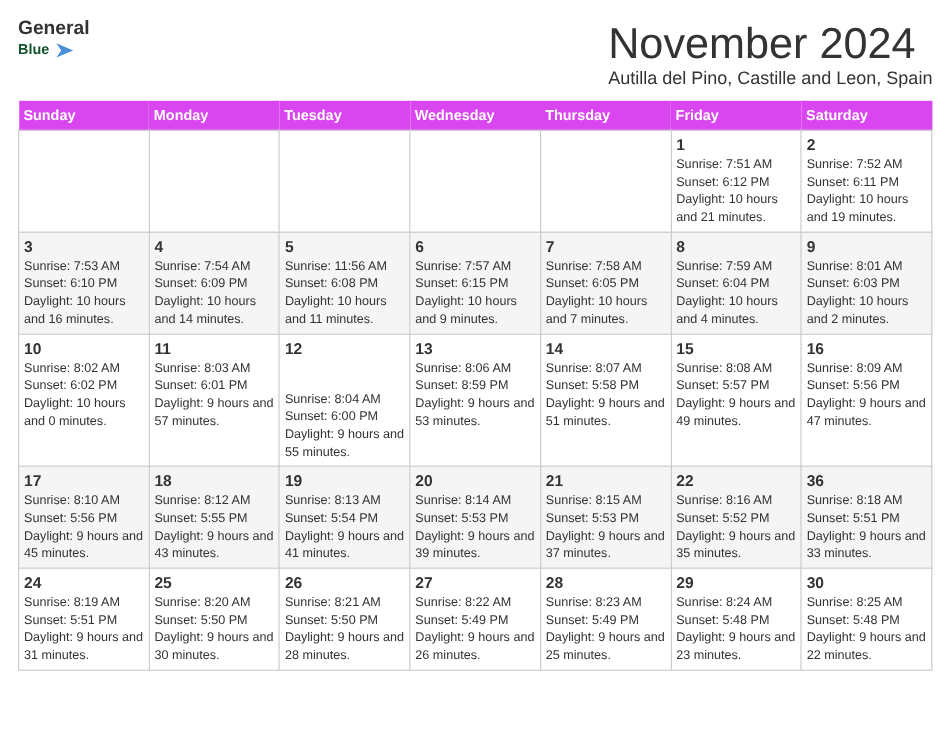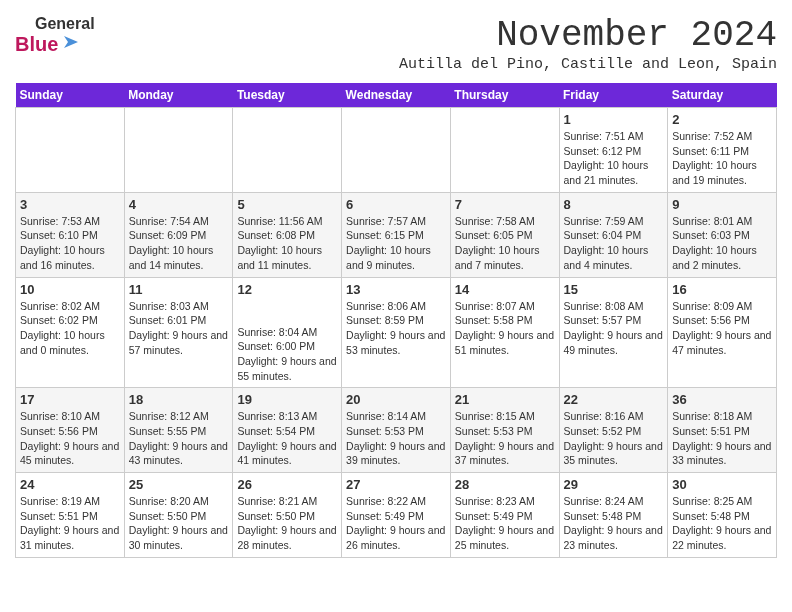--- a/index.html
+++ b/index.html
@@ -15,39 +15,37 @@
       justify-content: space-between;
       align-items: flex-start;
       margin-bottom: 10px;
     }
     .logo {
       display: flex;
       align-items: center;
       gap: 2px;
     }
     .title-section {
-      text-align: right;
-      font-family: Liberation Mono, monospace;
     }
     .month-title {
       font-size: 36px;
       font-weight: normal;
       color: #333;
     }
     .subtitle {
       font-size: 15px;
       color: #333;
     }
     table {
       width: 100%;
       border-collapse: collapse;
       font-size: 11px;
     }
     thead th {
-      background-color: #6d28d9;
+      background-color: #d946ef;
       color: white;
       padding: 5px 4px;
       text-align: left;
       font-size: 12px;
       font-weight: bold;
     }
     tbody td {
       border: 1px solid #ccc;
       vertical-align: top;
       padding: 4px;
@@ -73,22 +71,22 @@
     td.empty {
       background: #fff;
     }
   </style>
 </head>
 <body>
 
 <div class="header-section">
   <div class="logo">
   <div style="display:flex;flex-direction:column;align-items:flex-start;line-height:1.1;">
-    <span style="font-size:16px;font-weight:bold;color:#333;margin-left:20px;">General</span>
-    <span style="font-size:20px;font-weight:bold;color:#be185d;display:flex;align-items:flex-start;gap:2px;">
+    <span style="font-size:16px;font-weight:bold;color:#333;">General</span>
+    <span style="font-size:12px;font-weight:bold;color:#14532d;display:flex;align-items:center;gap:2px;">
       Blue
       <svg width="18" height="18" viewBox="0 0 18 18">
         <polygon points="4,3 18,9 4,15 8,9" fill="#4a90d9"></polygon>
       </svg>
     </span>
   </div>
 </div>
   <div class="title-section">
     <div class="month-title">November 2024</div>
     <div class="subtitle">Autilla del Pino, Castille and Leon, Spain</div>

